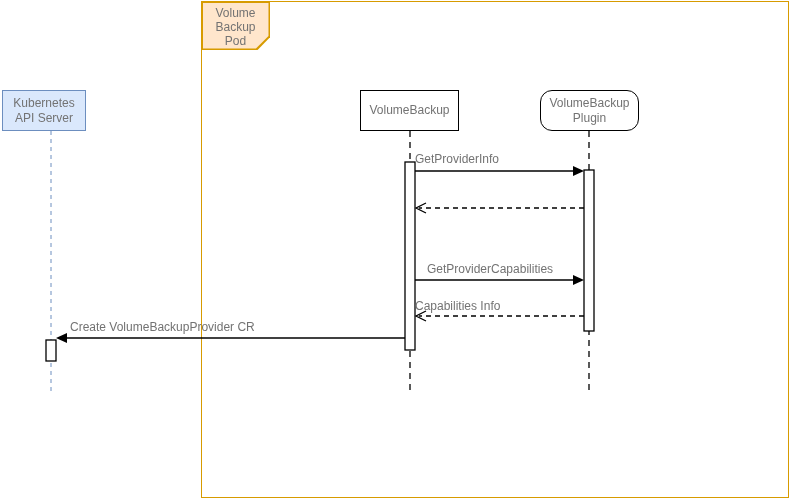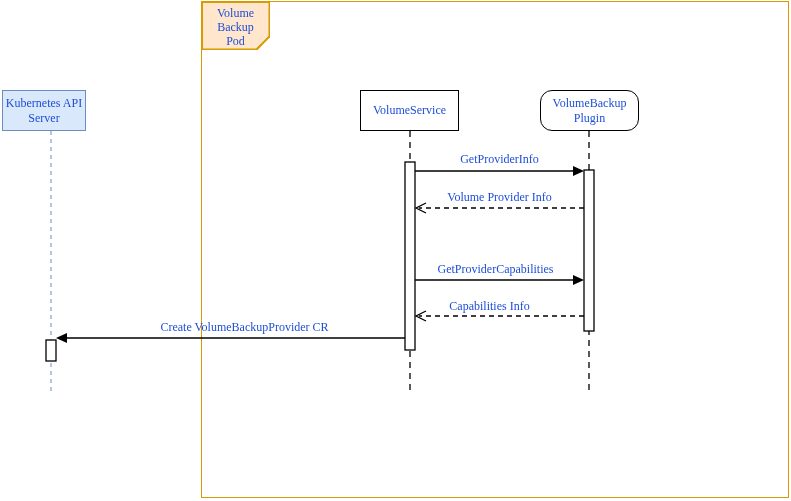--- a/index.html
+++ b/index.html
@@ -12,23 +12,23 @@
     --line: #000000;
     --background: #ffffff;
   }
   * { margin: 0; padding: 0; box-sizing: border-box; }
   html, body { background: var(--background); }
   .canvas {
     position: relative;
     width: 791px;
     height: 501px;
     background: var(--background);
-    font-family: Liberation Serif, serif;
+    font-family: Liberation Sans, sans-serif;
     font-size: 12px;
-    color: #1d4ed8;
+    color: #737373;
     overflow: hidden;
   }
   .pod-frame {
     position: absolute;
     left: 201px; top: 1px;
     width: 588px; height: 497px;
     border: 1.5px solid var(--frame-border);
     background: transparent;
   }
   .pod-tab {
@@ -71,21 +71,21 @@
   .participant.vb { left: 540px; width: 99px; border-radius: 12px; }
   .participant-label { padding: 0 2px; }
   .gfx {
     position: absolute;
     left: 0; top: 0;
     width: 791px; height: 501px;
     pointer-events: none;
   }
   .msg-label {
     position: absolute;
-    text-align: center;
+    text-align: left;
     line-height: 14px;
     white-space: nowrap;
   }
   .msg-label.m1 { left: 415px; width: 169px; top: 152px; }
   .msg-label.m2 { left: 415px; width: 169px; top: 190px; }
   .msg-label.m3 { left: 427px; width: 137px; top: 262px; }
   .msg-label.m4 { left: 415px; width: 149px; top: 299px; }
   .msg-label.m5 { left: 70px;  width: 349px; top: 320px; }
 </style>
 </head>
@@ -123,25 +123,24 @@
     <polyline points="426,311 416,316 426,321" style="fill:none;stroke:var(--line);stroke-width:1.3;"></polyline>
 
     <line x1="405" y1="338" x2="64" y2="338" style="stroke:var(--line);stroke-width:1.3;"></line>
     <polygon points="56,338 67,333 67,343" style="fill:var(--line);"></polygon>
   </svg>
 
   <div class="participant k8s">
     <div class="participant-label">Kubernetes API Server</div>
   </div>
   <div class="participant vs">
-    <div class="participant-label">VolumeService</div>
+    <div class="participant-label">VolumeBackup</div>
   </div>
   <div class="participant vb">
     <div class="participant-label">VolumeBackup Plugin</div>
   </div>
 
   <div class="msg-label m1">GetProviderInfo</div>
-  <div class="msg-label m2">Volume Provider Info</div>
   <div class="msg-label m3">GetProviderCapabilities</div>
   <div class="msg-label m4">Capabilities Info</div>
   <div class="msg-label m5">Create VolumeBackupProvider CR</div>
 
 </div>
 
 </body></html>

